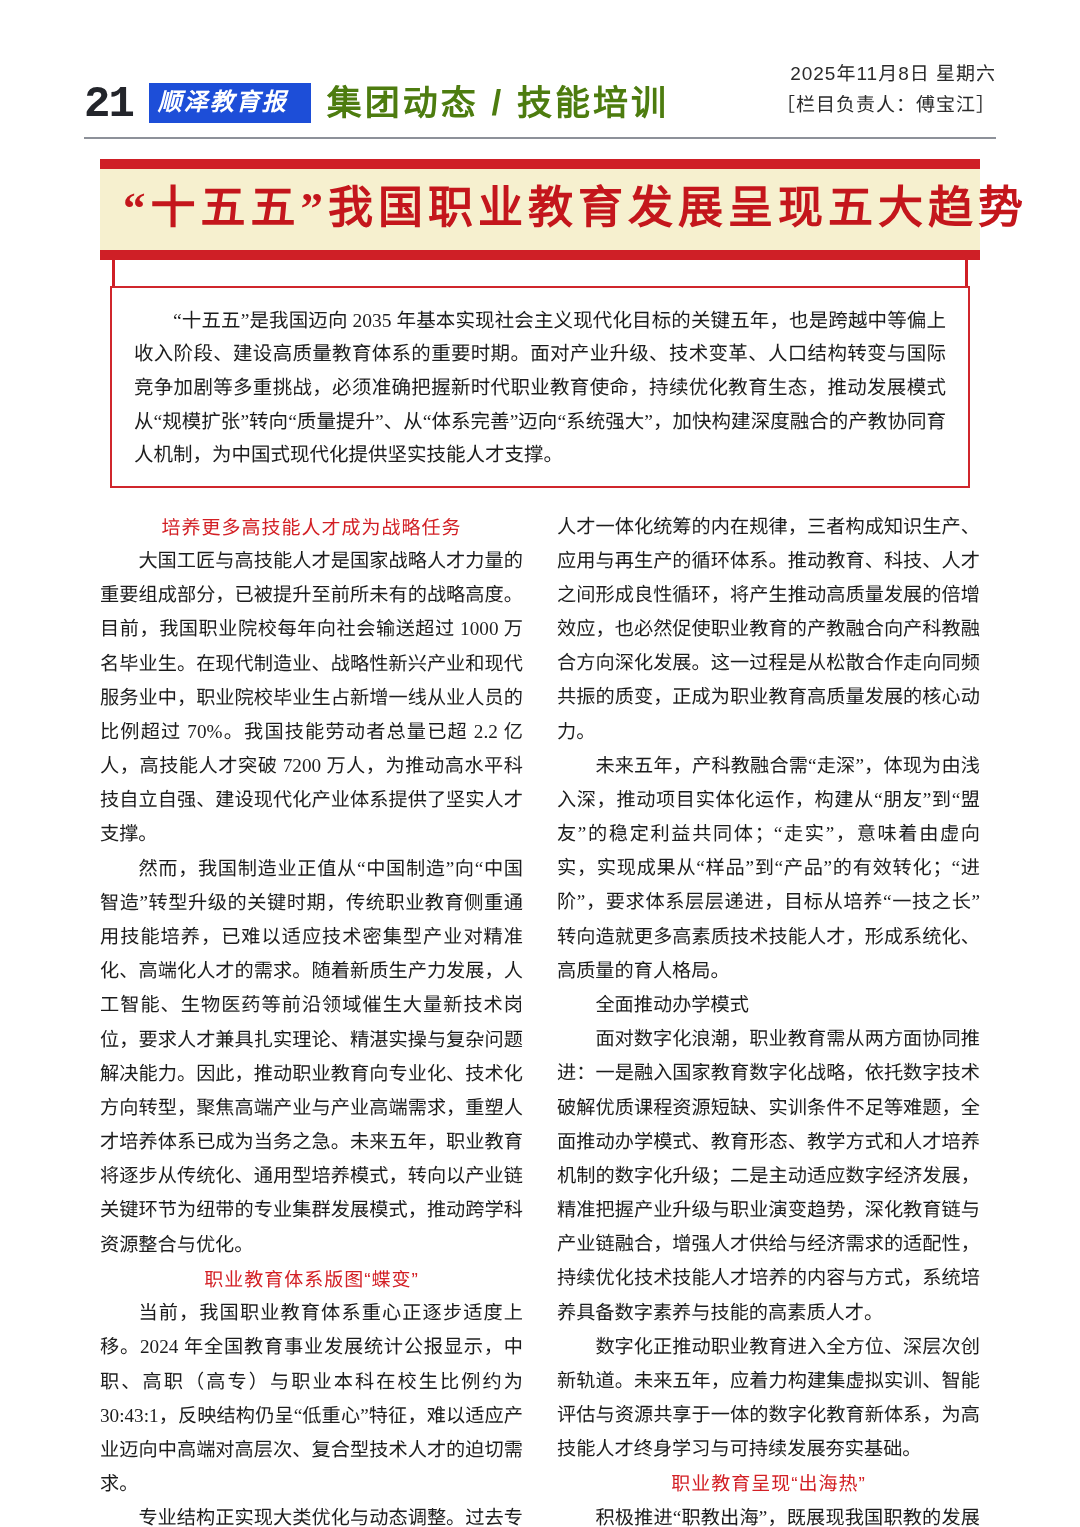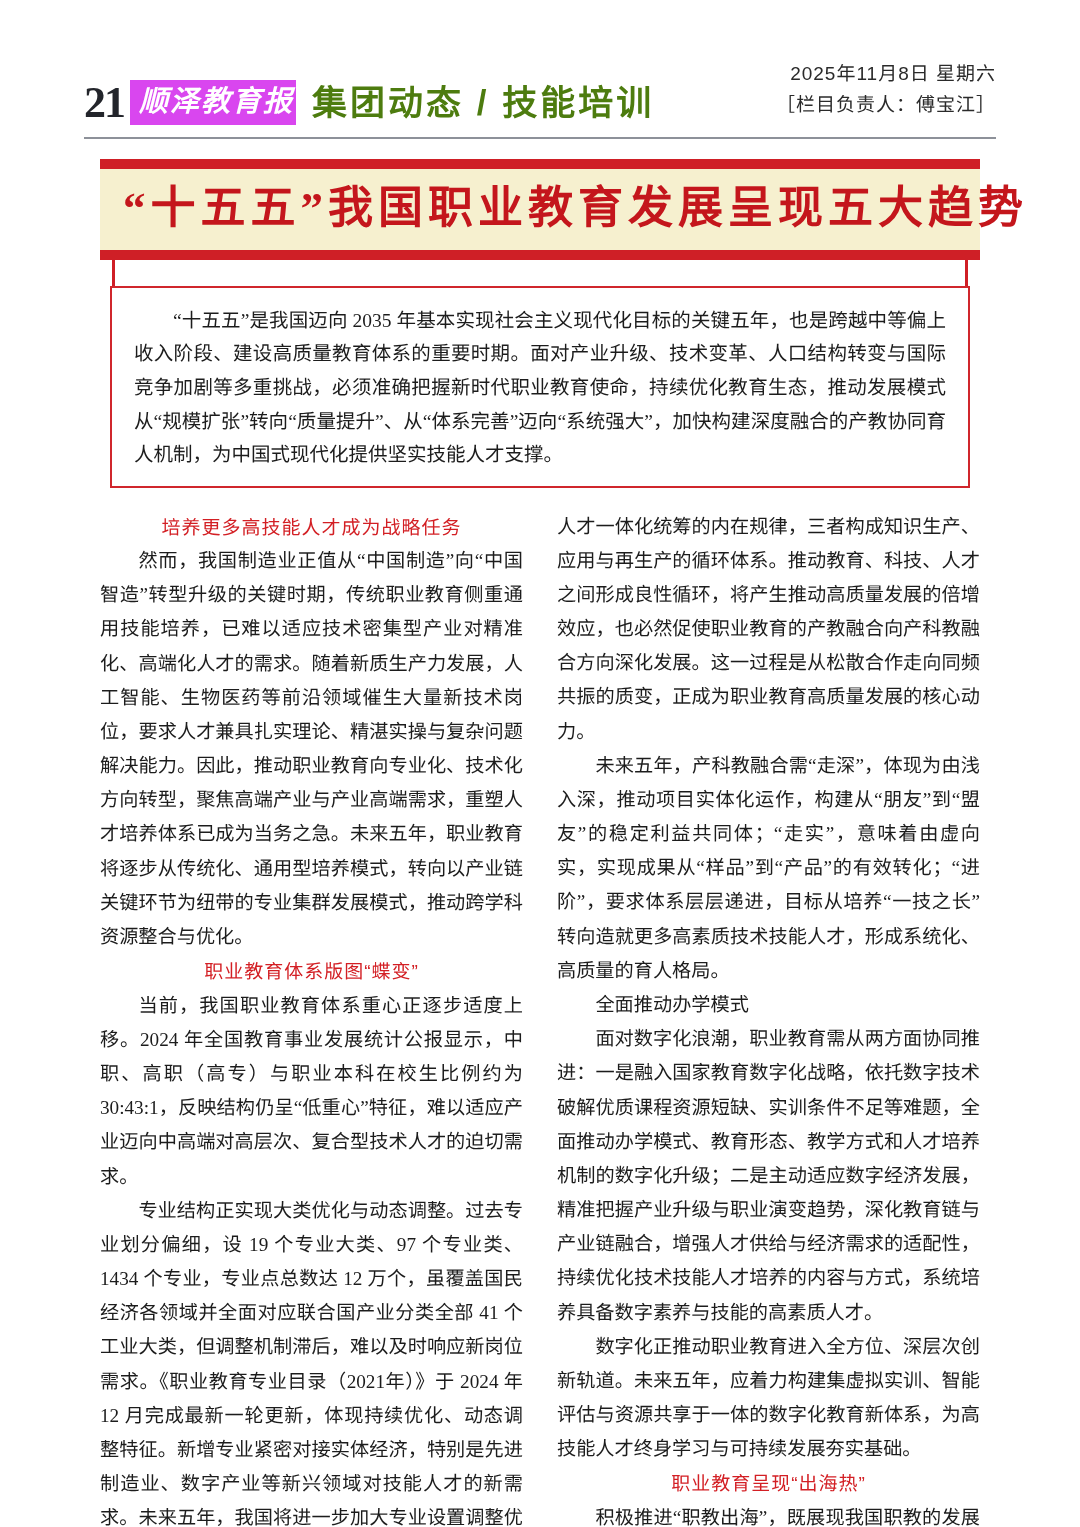--- a/index.html
+++ b/index.html
@@ -32,39 +32,39 @@
     justify-content: space-between;
     padding: 58px 84px 0 84px;
     box-sizing: border-box;
   }
   .masthead-left {
     display: flex;
     align-items: center;
     gap: 0;
   }
   .paper-number {
-    font-family: Liberation Serif, serif;
+    font-family: Liberation Mono, monospace;
     font-weight: bold;
     font-size: 44px;
     line-height: 1;
     letter-spacing: -2px;
     color: #23252b;
-    padding-right: 6px;
+    padding-right: 16px;
     position: relative;
     top: 1px;
   }
   .paper-logo {
-    background: #d946ef;
+    background: #1d4ed8;
     color: #ffffff;
     font-family: "Liberation Serif", "DejaVu Serif", serif;
     font-weight: bold;
     font-style: italic;
-    font-size: 29px;
+    font-size: 24px;
     line-height: 1;
-    padding: 7px 2px 9px 9px;
+    padding: 7px 23px 9px 9px;
     letter-spacing: 2px;
     white-space: nowrap;
   }
   .section-title {
     font-family: "Liberation Sans", "DejaVu Sans", sans-serif;
     font-weight: bold;
     font-size: 35px;
     line-height: 1;
     letter-spacing: 3px;
     color: #4d7c0f;
@@ -198,20 +198,21 @@
     <span class="tick right"></span>
   </div>
 
   <div class="lead-box">
     <p class="lead-text">“十五五”是我国迈向 2035 年基本实现社会主义现代化目标的关键五年，也是跨越中等偏上收入阶段、建设高质量教育体系的重要时期。面对产业升级、技术变革、人口结构转变与国际竞争加剧等多重挑战，必须准确把握新时代职业教育使命，持续优化教育生态，推动发展模式从“规模扩张”转向“质量提升”、从“体系完善”迈向“系统强大”，加快构建深度融合的产教协同育人机制，为中国式现代化提供坚实技能人才支撑。</p>
   </div>
 
   <div class="columns">
     <div class="col" id="col-left">
         <h3 class="sub-head">培养更多高技能人才成为战略任务</h3>
+        <p class="para">大国工匠与高技能人才是国家战略人才力量的重要组成部分，已被提升至前所未有的战略高度。目前，我国职业院校每年向社会输送超过 1000 万名毕业生。在现代制造业、战略性新兴产业和现代服务业中，职业院校毕业生占新增一线从业人员的比例超过 70%。我国技能劳动者总量已超 2.2 亿人，高技能人才突破 7200 万人，为推动高水平科技自立自强、建设现代化产业体系提供了坚实人才支撑。</p>
         <p class="para">然而，我国制造业正值从“中国制造”向“中国智造”转型升级的关键时期，传统职业教育侧重通用技能培养，已难以适应技术密集型产业对精准化、高端化人才的需求。随着新质生产力发展，人工智能、生物医药等前沿领域催生大量新技术岗位，要求人才兼具扎实理论、精湛实操与复杂问题解决能力。因此，推动职业教育向专业化、技术化方向转型，聚焦高端产业与产业高端需求，重塑人才培养体系已成为当务之急。未来五年，职业教育将逐步从传统化、通用型培养模式，转向以产业链关键环节为纽带的专业集群发展模式，推动跨学科资源整合与优化。</p>
         <h3 class="sub-head">职业教育体系版图“蝶变”</h3>
         <p class="para">当前，我国职业教育体系重心正逐步适度上移。2024 年全国教育事业发展统计公报显示，中职、高职（高专）与职业本科在校生比例约为 30:43:1，反映结构仍呈“低重心”特征，难以适应产业迈向中高端对高层次、复合型技术人才的迫切需求。</p>
         <p class="para">专业结构正实现大类优化与动态调整。过去专业划分偏细，设 19 个专业大类、97 个专业类、1434 个专业，专业点总数达 12 万个，虽覆盖国民经济各领域并全面对应联合国产业分类全部 41 个工业大类，但调整机制滞后，难以及时响应新岗位需求。《职业教育专业目录（2021年）》于 2024 年 12 月完成最新一轮更新，体现持续优化、动态调整特征。新增专业紧密对接实体经济，特别是先进制造业、数字产业等新兴领域对技能人才的新需求。未来五年，我国将进一步加大专业设置调整优化力度，推动专业结构与产业升级精准匹配，切实增强职业教育对经济社会发展的适应性和支撑力。</p>
       </div>
     <div class="col" id="col-right">
         <p class="para" style="text-indent: 0px;">人才一体化统筹的内在规律，三者构成知识生产、应用与再生产的循环体系。推动教育、科技、人才之间形成良性循环，将产生推动高质量发展的倍增效应，也必然促使职业教育的产教融合向产科教融合方向深化发展。这一过程是从松散合作走向同频共振的质变，正成为职业教育高质量发展的核心动力。</p>
         <p class="para">未来五年，产科教融合需“走深”，体现为由浅入深，推动项目实体化运作，构建从“朋友”到“盟友”的稳定利益共同体；“走实”，意味着由虚向实，实现成果从“样品”到“产品”的有效转化；“进阶”，要求体系层层递进，目标从培养“一技之长”转向造就更多高素质技术技能人才，形成系统化、高质量的育人格局。</p>
         <p class="para">全面推动办学模式</p>
         <p class="para">面对数字化浪潮，职业教育需从两方面协同推进：一是融入国家教育数字化战略，依托数字技术破解优质课程资源短缺、实训条件不足等难题，全面推动办学模式、教育形态、教学方式和人才培养机制的数字化升级；二是主动适应数字经济发展，精准把握产业升级与职业演变趋势，深化教育链与产业链融合，增强人才供给与经济需求的适配性，持续优化技术技能人才培养的内容与方式，系统培养具备数字素养与技能的高素质人才。</p>

